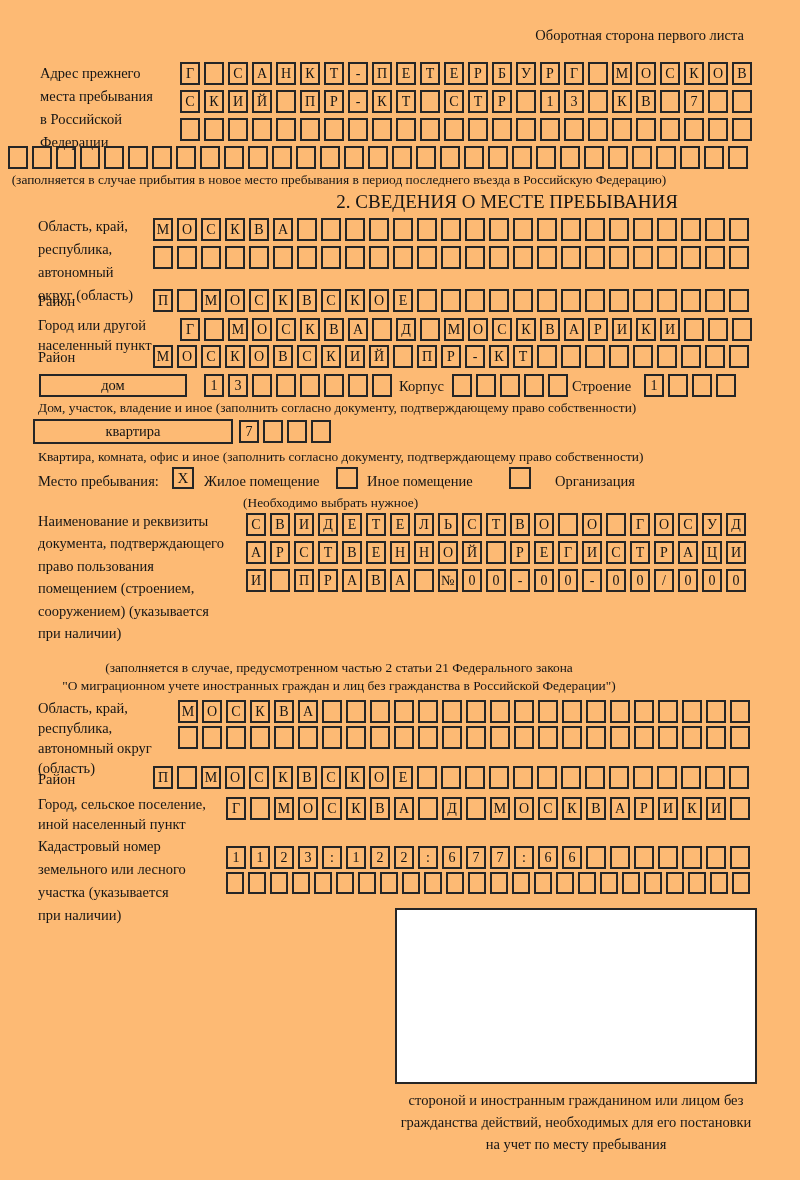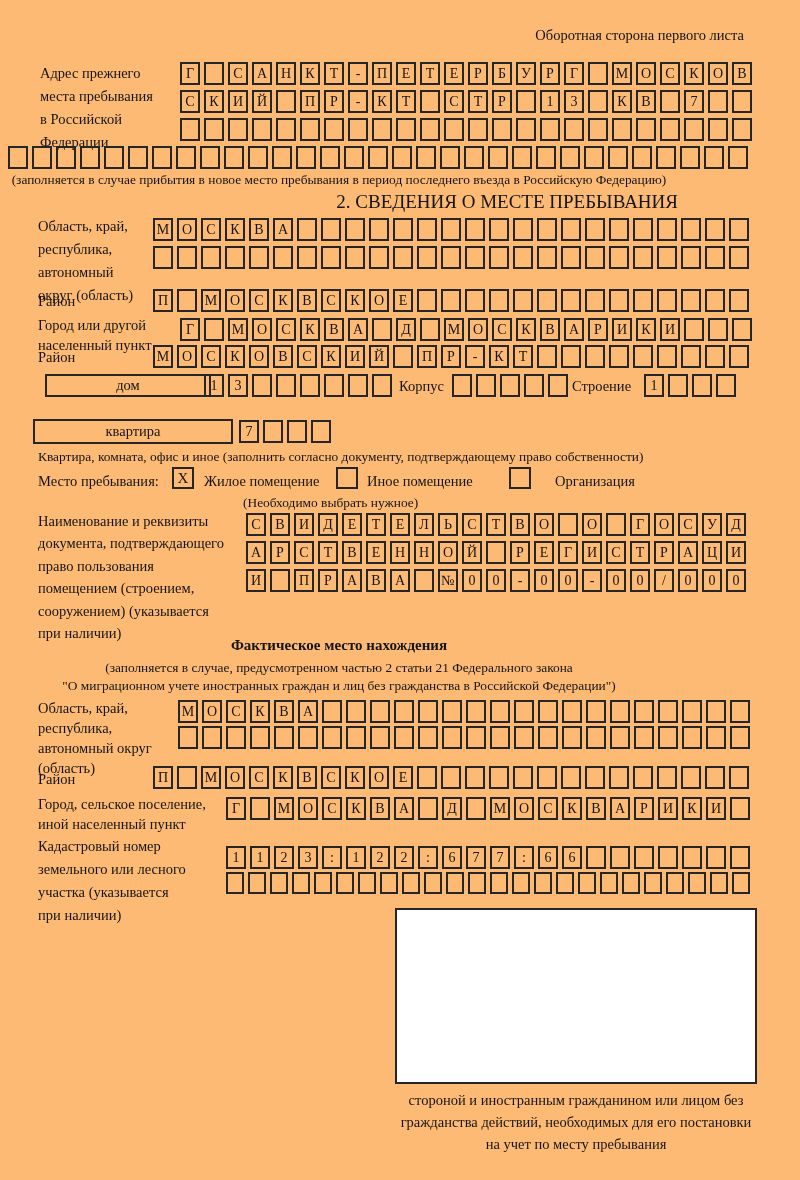--- a/index.html
+++ b/index.html
@@ -310,21 +310,21 @@
       <div class="cell"></div>
       <div class="cell"></div>
       <div class="cell"></div>
       <div class="cell"></div>
       <div class="cell"></div>
       <div class="cell"></div>
       <div class="cell"></div>
       <div class="cell"></div>
     </div>
 
-  <div class="abs bigfield" style="left:45px; top:374px; width:166px;">дом</div>
+  <div class="abs bigfield" style="left:39px; top:374px; width:148px;">дом</div>
   <div class="abs cells" style="left:204px; top:374px;">
       <div class="cell">1</div>
       <div class="cell">3</div>
       <div class="cell"></div>
       <div class="cell"></div>
       <div class="cell"></div>
       <div class="cell"></div>
       <div class="cell"></div>
       <div class="cell"></div>
     </div>
@@ -336,20 +336,21 @@
       <div class="cell"></div>
       <div class="cell"></div>
     </div>
   <div class="abs label" style="left:572px; top:375px;">Строение</div>
   <div class="abs cells" style="left:644px; top:374px;">
       <div class="cell">1</div>
       <div class="cell"></div>
       <div class="cell"></div>
       <div class="cell"></div>
     </div>
+  <div class="abs small" style="left:38px; top:400px;">Дом, участок, владение и иное (заполнить согласно документу, подтверждающему право собственности)</div>
 
   <div class="abs bigfield" style="left:33px; top:419px; width:200px; height:25px;">квартира</div>
   <div class="abs cells" style="left:239px; top:420px;">
       <div class="cell">7</div>
       <div class="cell"></div>
       <div class="cell"></div>
       <div class="cell"></div>
     </div>
   <div class="abs small" style="left:38px; top:449px;">Квартира, комната, офис и иное (заполнить согласно документу, подтверждающему право собственности)</div>
 
@@ -439,21 +440,20 @@
       <div class="cell">0</div>
       <div class="cell">-</div>
       <div class="cell">0</div>
       <div class="cell">0</div>
       <div class="cell">/</div>
       <div class="cell">0</div>
       <div class="cell">0</div>
       <div class="cell">0</div>
     </div>
 
-  <div class="abs subtitle center" style="top:637px;">Фактическое место нахождения</div>
   <div class="abs small center" style="top:660px;">(заполняется в случае, предусмотренном частью 2 статьи 21 Федерального закона</div>
   <div class="abs small center" style="top:678px;">"О миграционном учете иностранных граждан и лиц без гражданства в Российской Федерации")</div>
 
   <div class="abs label tight" style="left:38px; top:698px;">
       <div>Область, край,</div>
       <div>республика,</div>
       <div>автономный округ</div>
       <div>(область)</div>
     </div>
   <div class="abs cells" style="left:178px; top:700px;">

